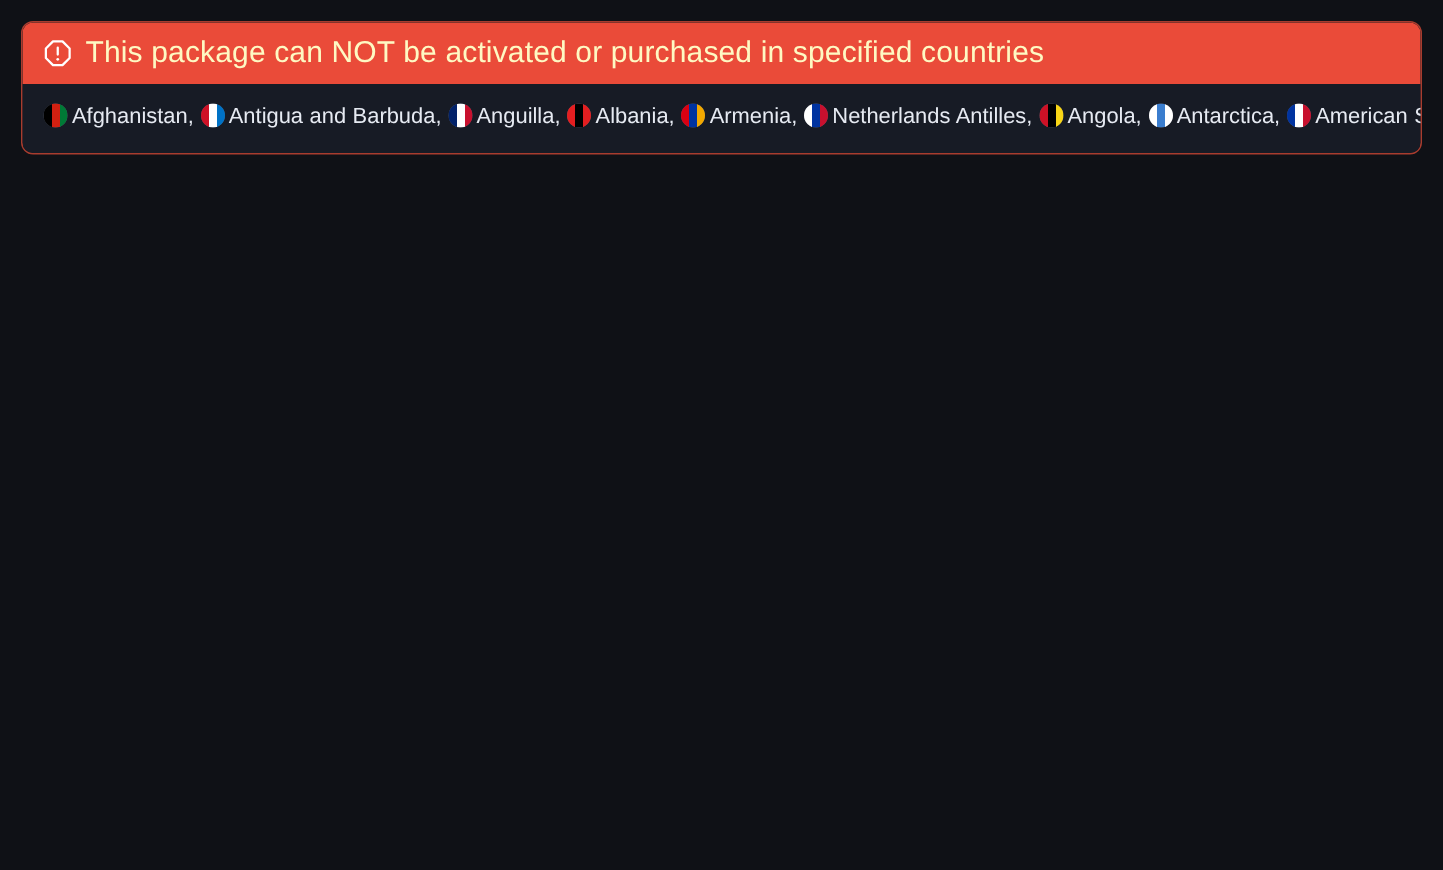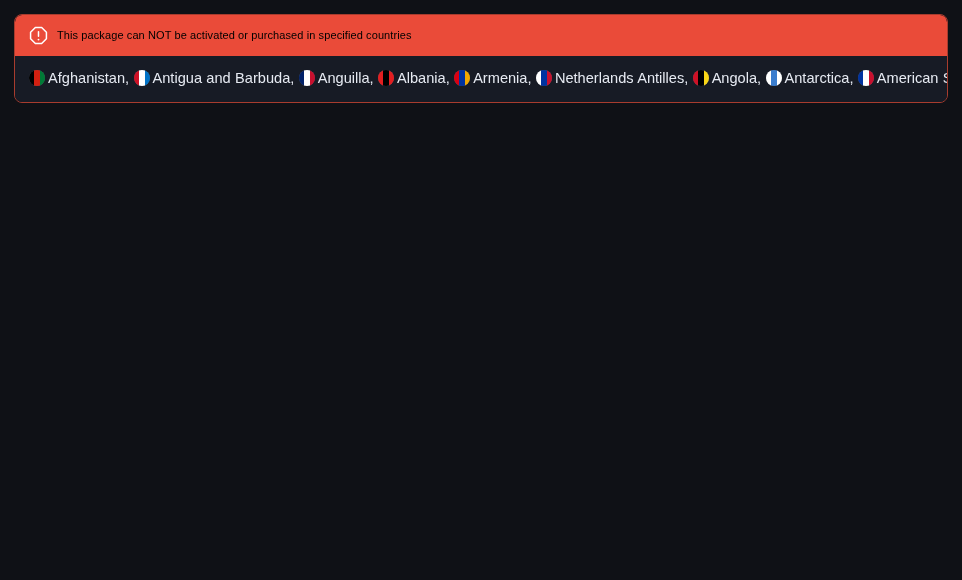--- a/index.html
+++ b/index.html
@@ -38,22 +38,22 @@
   }
 
   #alert-header .warn-icon {
     width: 19px;
     height: 19px;
     flex: 0 0 19px;
     display: block;
   }
 
   #alert-title {
-    color: #000000;
-    font-size: 11px;
+    color: #fef9c3;
+    font-size: 20px;
     line-height: 20px;
     letter-spacing: 0.1px;
     white-space: nowrap;
   }
 
   #alert-body {
     padding: 12px 14px 14px 14px;
     background: #171b25;
   }
 

